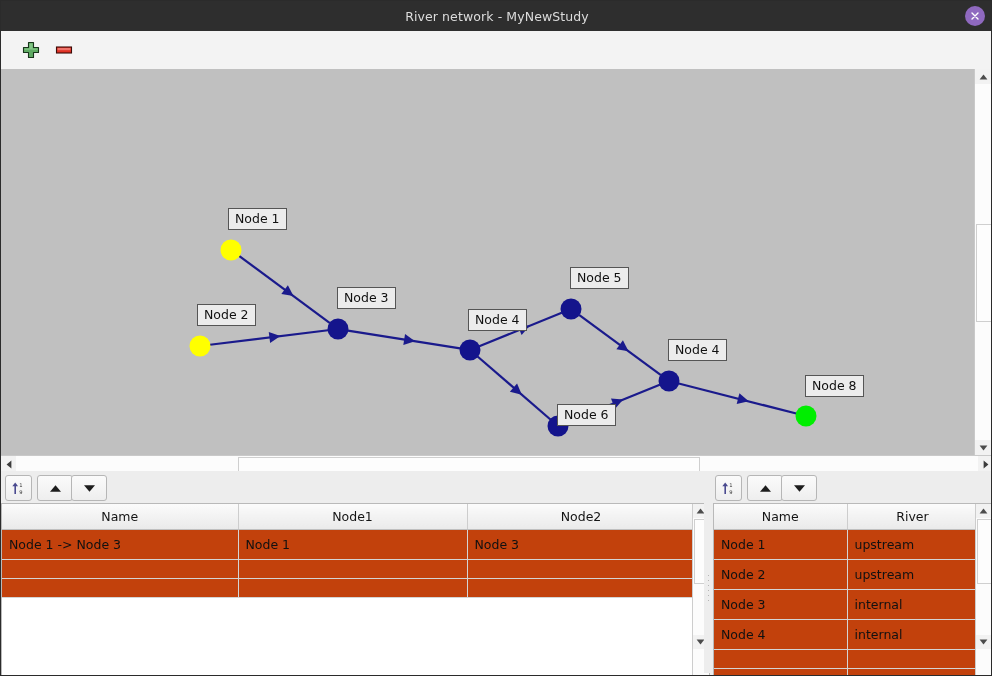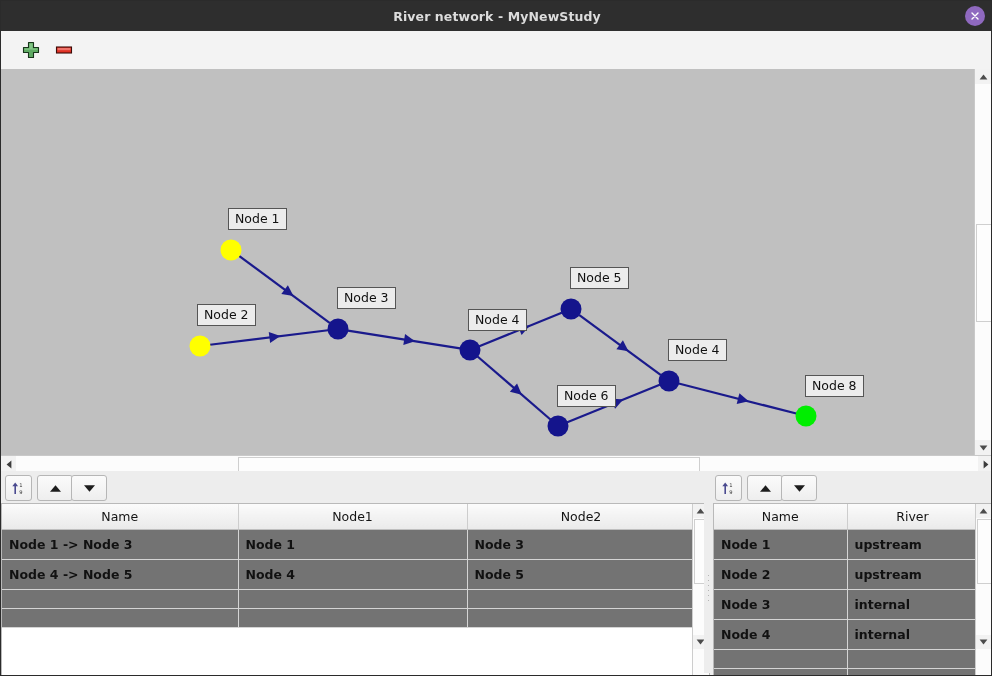--- a/index.html
+++ b/index.html
@@ -23,21 +23,20 @@
     position: absolute; left: 0; top: 0;
     width: 992px; height: 30px;
     background: #2e2e2e;
     color: #d8d8d8;
     display: flex; align-items: center; justify-content: center;
   }
   #titlebar .title-text {
     font-size: 12.5px;
     letter-spacing: .1px;
     color: #dcdcdc;
-    font-weight: bold;
   }
   #close-btn {
     position: absolute; right: 8px; top: 5px;
     width: 20px; height: 20px; border-radius: 50%;
     background: #8f69bf;
     display: flex; align-items: center; justify-content: center;
     cursor: pointer;
   }
   #close-btn svg { display: block; }
 
@@ -164,24 +163,23 @@
     font-size: 12.5px;
     color: #141414;
     text-align: center;
   }
   table.grid td {
     height: 29px;
     border-right: 1px solid #d4d4d4;
     border-bottom: 1px solid #d4d4d4;
     padding: 0 0 0 7px;
     color: #111;
-    background: #737373;
+    background: #c2410c;
     white-space: nowrap;
     overflow: hidden;
-    font-weight: bold;
   }
   table.grid tr.empty td { height: 18px; }
 
   .tbl-vsb {
     position: absolute; top: 0; right: 0;
     width: 16px;
     background: #fcfcfc;
     border-left: 1px solid #cdcdcd;
   }
   .tbl-vsb .thumb {
@@ -255,21 +253,21 @@
         <circle cx="557" cy="357" r="10.5" fill="#14148c"></circle>
         <circle cx="668" cy="312" r="10.5" fill="#14148c"></circle>
         <circle cx="805" cy="347" r="10.5" fill="#00ee00"></circle>
       </svg>
     <div id="graph-labels">
         <div class="node-label" style="left: 227px; top: 139px;">Node 1</div>
         <div class="node-label" style="left: 196px; top: 235px;">Node 2</div>
         <div class="node-label" style="left: 336px; top: 218px;">Node 3</div>
         <div class="node-label" style="left: 467px; top: 240px;">Node 4</div>
         <div class="node-label" style="left: 569px; top: 198px;">Node 5</div>
-        <div class="node-label" style="left: 556px; top: 316px;">Node 6</div>
+        <div class="node-label" style="left: 556px; top: 335px;">Node 6</div>
         <div class="node-label" style="left: 667px; top: 270px;">Node 4</div>
         <div class="node-label" style="left: 804px; top: 306px;">Node 8</div>
       </div>
   </div>
 
   <div id="graph-vsb">
     <div class="sb-arrow" style="left:0;top:0;width:16px;height:15px;">
       <svg width="9" height="6" viewBox="0 0 9 6">
         <path d="M4.5 0.6 L8.4 5.4 L0.6 5.4 Z" fill="#4c4c4c"></path>
         </svg>
@@ -365,25 +363,20 @@
                 <th>Name</th>
                 <th>Node1</th>
                 <th>Node2</th>
               </tr>
             </thead>
           <tbody>
               <tr>
                 <td>Node 1 -&gt; Node 3</td>
                 <td>Node 1</td>
                 <td>Node 3</td>
-              </tr>
-              <tr>
-                <td>Node 4 -&gt; Node 5</td>
-                <td>Node 4</td>
-                <td>Node 5</td>
               </tr>
               <tr class="empty">
                 <td></td>
                 <td></td>
                 <td></td>
               </tr>
               <tr class="empty">
                 <td></td>
                 <td></td>
                 <td></td>

